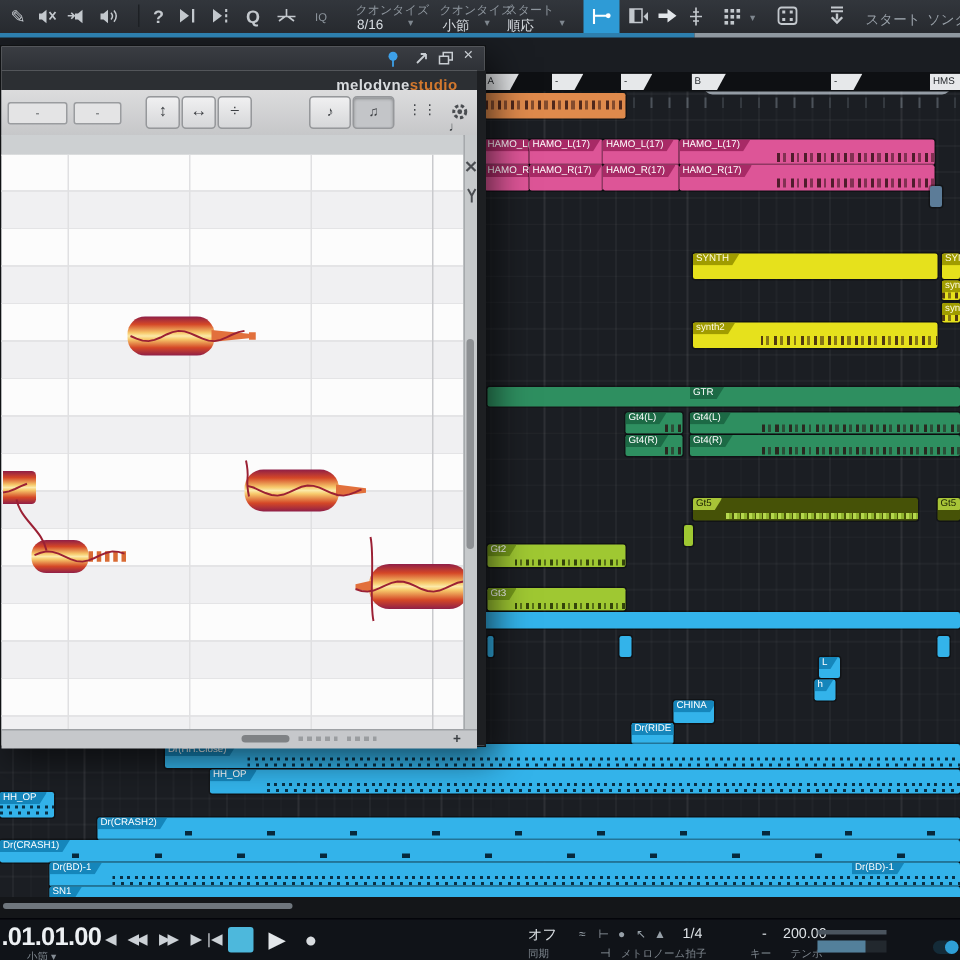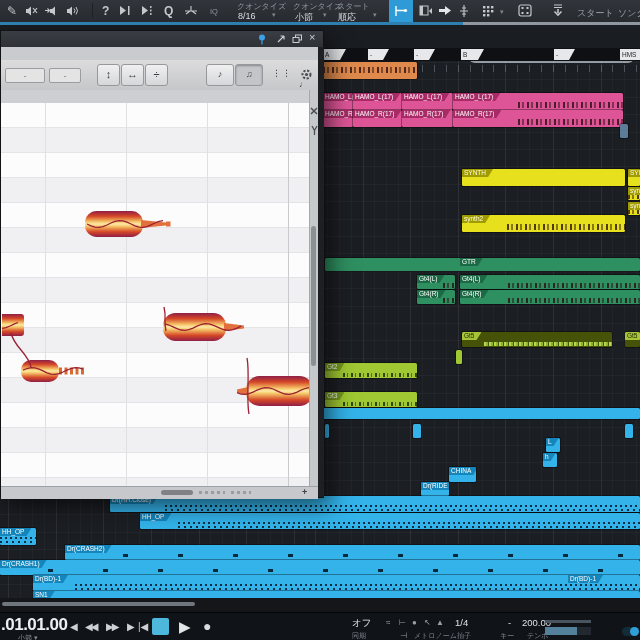--- a/index.html
+++ b/index.html
@@ -361,20 +361,23 @@
           <rect x="4.4" y="6" width="1.2" height="4.5" fill="#3da0e8"></rect>
         </svg>
       <svg class="tic" style="left:275px" width="10" height="10">
           <path d="M2 8L8 2M8 2H4.5M8 2v3.5" stroke="#c9ced3" stroke-width="1.2" fill="none"></path>
         </svg>
       <svg class="tic" style="left:291px" width="11" height="10">
           <rect x="3.5" y="1" width="6" height="5" fill="none" stroke="#c9ced3"></rect>
           <rect x="1" y="3.5" width="6" height="5" fill="#33363b" stroke="#c9ced3"></rect>
         </svg>
       <span class="tic" style="left:308px;top:0;color:#c9ced3;font-size:11px">×</span>
+    </div>
+    <div id="mel-logo">
+      <span style="color:#d8dbde">melodyne</span><span style="color:#d2782e;margin-right:18px">studio</span>
     </div>
     <div id="mel-toolbar">
       <div class="mdrop" style="left:4px;width:38px">-</div>
       <div class="mdrop" style="left:48px;width:30px">-</div>
       <div class="mbtn" style="left:96px">↕</div>
       <div class="mbtn" style="left:120px">↔</div>
       <div class="mbtn" style="left:144px">÷</div>
       <div class="mbtn" style="left:205px;width:26px;font-size:9px">♪</div>
       <div class="mbtn pressed" style="left:234px;width:26px;font-size:9px">♫</div>
       <div class="mbtn" style="left:270px;width:22px;border:none;background:none;font-size:9px;letter-spacing:1px">⋮⋮</div>

